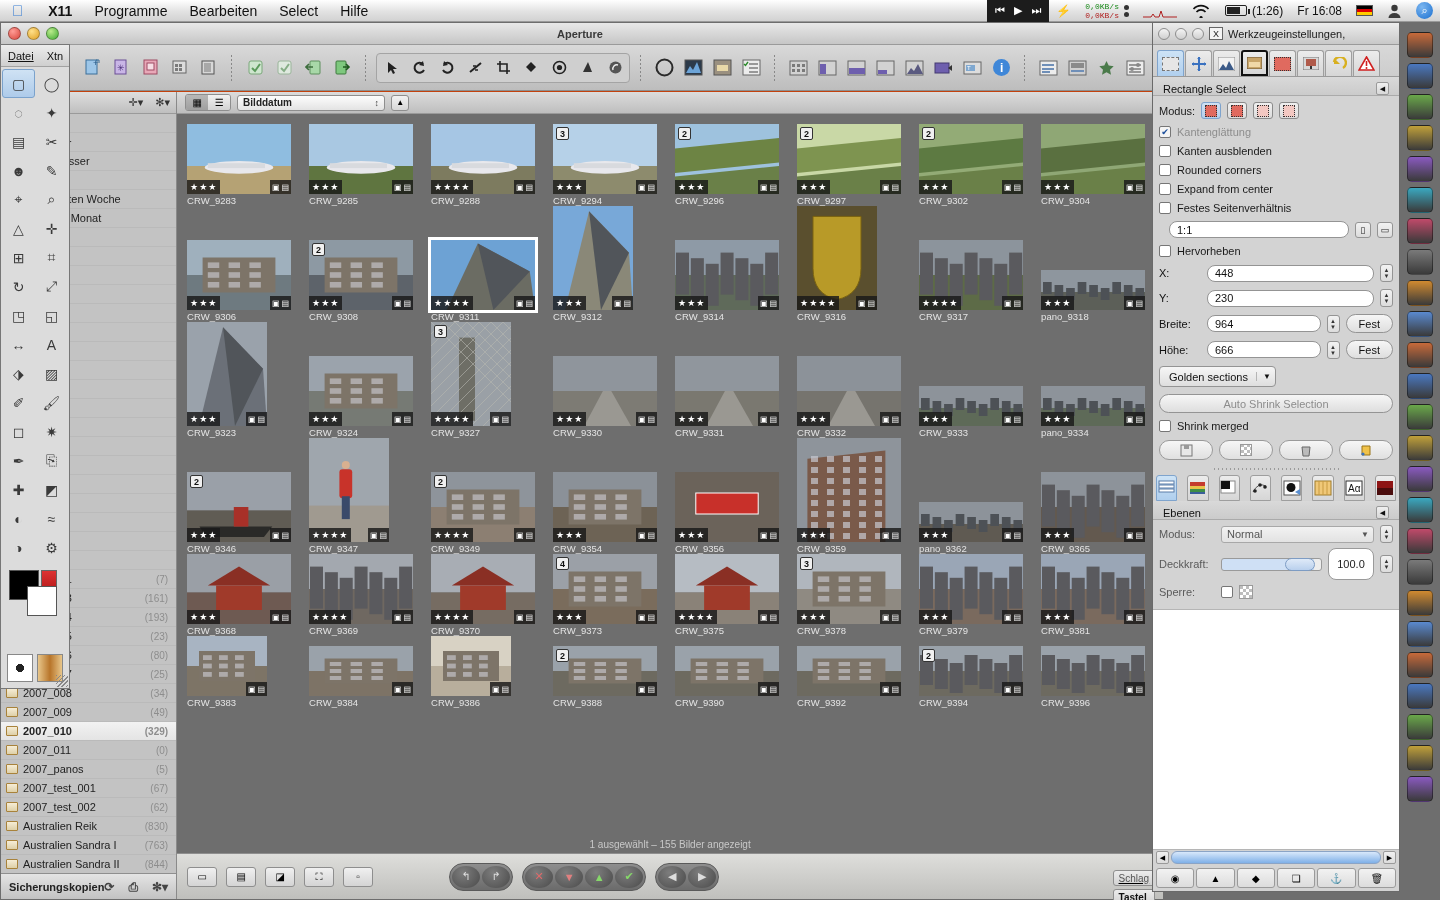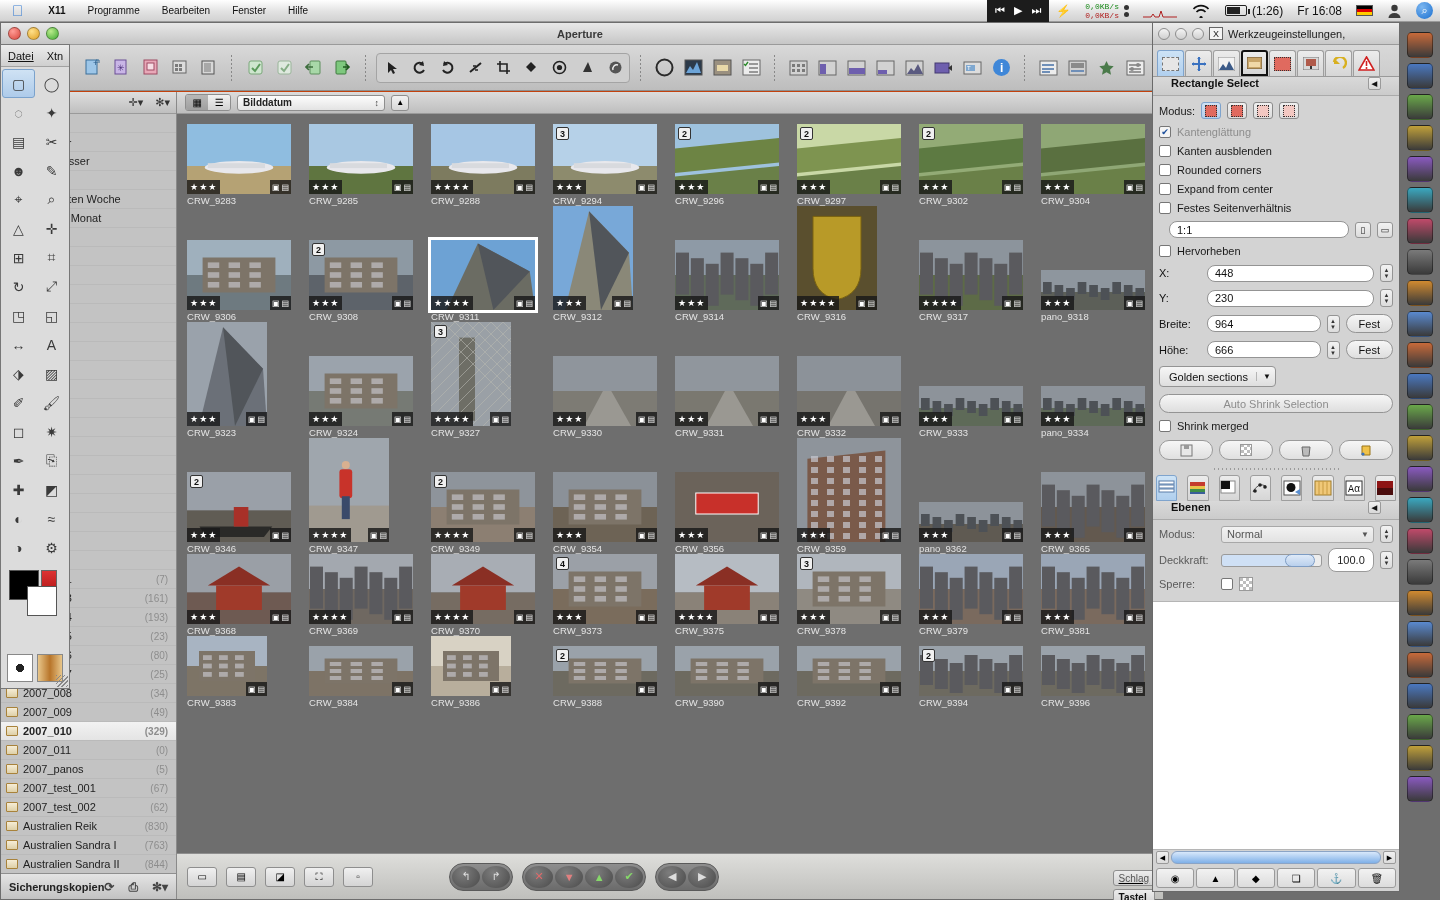--- a/index.html
+++ b/index.html
@@ -8,21 +8,21 @@
   body { background:#6e6e6e; position:relative; }
 
   
   #menubar {
     position:absolute; left:0; top:0; width:1440px; height:22px;
     background:linear-gradient(#ffffff,#e2e2e2 55%,#d2d2d2);
     border-bottom:1px solid #9a9a9a; display:flex; align-items:center;
     z-index:60;
   }
   #menubar .apple { margin:0 14px 0 12px; font-size:15px; color:#3b7fd4; line-height:1;}
-  #menubar .mi { padding:0 11px; font-size:10px; font-weight:bold; color:#111; }
+  #menubar .mi { padding:0 11px; font-size:14px; font-weight:bold; color:#111; }
   #menubar .mi.reg { font-weight:normal; }
   #menubar .right { margin-left:auto; display:flex; align-items:center; height:22px;}
   .mb-media { background:#1c1c1c; color:#fff; height:22px; display:flex;
      align-items:center; padding:0 8px; gap:9px; font-size:11px;}
   .mb-item { padding:0 7px; font-size:12px; color:#111; display:flex; align-items:center;}
   .net-rates { font-family:"Liberation Mono",monospace; font-size:8px; line-height:9px; text-align:right;}
   .net-rates .up{color:#1a8a1a;} .net-rates .dn{color:#b02020;}
   .dots { display:flex; flex-direction:column; gap:2px; }
   .dots i { width:5px; height:5px; border-radius:50%; background:#333; display:block;}
   .flag { width:17px; height:11px; display:block;
@@ -162,22 +162,22 @@
      display:flex;align-items:center;justify-content:center;color:#222;}
   #dock-title .ttxt{font-size:11px;color:#1a1a1a;}
   #dock-tabs { height:32px; display:flex; align-items:flex-end; gap:1px;
      padding:0 4px; background:linear-gradient(#d8d8d8,#cdcdcd);
      border-bottom:1px solid #9a9a9a;}
   .dtab{width:27px;height:26px;border:1px solid #9e9e9e;border-bottom:none;
      border-radius:3px 3px 0 0; background:linear-gradient(#ececec,#d6d6d6);
      display:flex;align-items:center;justify-content:center;}
   .dtab.on{background:linear-gradient(#cde3f6,#b0cfee); border-color:#7fa4cd;}
   .dtab .ic{width:17px;height:14px;border:1px solid #777;display:block;}
-  .sect-hd{height:19px; display:flex; align-items:flex-start; padding:0 18px;
-     font-size:11px; font-weight:bold; color:#111;
+  .sect-hd{height:19px; display:flex; align-items:flex-end; padding:0 10px;
+     font-size:11px; font-weight:normal; color:#111;
      background:linear-gradient(#d9d9d9,#cbcbcb); border-bottom:1px solid #aaa;}
   .sect-hd .arr{margin-left:auto;width:13px;height:13px;border:1px solid #9a9a9a;
      background:linear-gradient(#efefef,#d8d8d8); display:flex;align-items:center;
      justify-content:center;font-size:7px;border-radius:2px;}
   #tooloptions{padding:6px 6px 0 6px; font-size:11px; color:#1a1a1a;}
   .orow{display:flex;align-items:center;gap:6px;margin-bottom:7px;}
   .cb{width:12px;height:12px;border:1px solid #767676;background:#fff;border-radius:2px;
      display:flex;align-items:center;justify-content:center;font-size:9px;color:#1c4f9c;}
   .cb.on{background:#f4f4f4;}
   .modebtn{width:20px;height:17px;border:1px solid #8a8a8a;border-radius:3px;
@@ -200,35 +200,35 @@
   .combo{height:21px;border:1px solid #949494;border-radius:4px;
      background:linear-gradient(#f6f6f6,#dedede);display:inline-flex;align-items:center;
      padding:0 4px 0 9px;font-size:11px;color:#111;gap:8px;}
   .combo .cv{border-left:1px solid #b5b5b5;padding-left:6px;font-size:8px;}
   .obtns{display:flex;gap:6px;margin:8px 0 2px 0;}
   .obtn{flex:1;height:20px;border:1px solid #9a9a9a;border-radius:10px;
      background:linear-gradient(#f6f6f6,#e0e0e0);display:flex;align-items:center;
      justify-content:center;font-size:11px;}
   .grip{height:7px;background:repeating-linear-gradient(90deg,#9a9a9a 0 1px,transparent 1px 4px);
      background-position:center;background-size:4px 2px;background-repeat:repeat-x;margin:3px 60px;}
-  #brushtabs{display:flex;gap:10px;padding:0 3px;font-family:Liberation Mono, monospace;}
+  #brushtabs{display:flex;gap:10px;padding:0 3px;}
   .btab{width:27px;height:26px;border:1px solid #9e9e9e;border-radius:3px 3px 0 0;
      background:linear-gradient(#ececec,#d6d6d6);display:flex;align-items:center;justify-content:center;}
   .btab.on{background:linear-gradient(#cde3f6,#b0cfee);border-color:#7fa4cd;}
   #layers{padding:5px 6px;font-size:11px;color:#5a5a5a;}
   .lrow{display:flex;align-items:center;gap:6px;margin-bottom:5px;}
   .lcombo{flex:1;height:17px;border:1px solid #a8a8a8;border-radius:3px;
      background:linear-gradient(#f2f2f2,#e2e2e2);display:flex;align-items:center;
      padding:0 5px;font-size:11px;color:#555;position:relative;}
   .lcombo .cv{position:absolute;right:4px;font-size:8px;}
   .slider{flex:1;height:13px;border:1px solid #9a9a9a;border-radius:3px;
      background:linear-gradient(90deg,#cfe0f5 0 93%,#ededed 93%);position:relative;}
   .slider .knob{position:absolute;right:6px;top:-1px;width:30px;height:13px;
      border:1px solid #7d9cc4;border-radius:7px;background:linear-gradient(#dfeaf8,#b9d0ed);}
-  .numbox{width:46px;height:24px;border:1px solid #9a9a9a;border-radius:8px;background:#fff;
+  .numbox{width:46px;height:32px;border:1px solid #9a9a9a;border-radius:8px;background:#fff;
      display:flex;align-items:center;justify-content:center;font-size:11px;color:#222;}
   .checker{width:14px;height:14px;border:1px solid #9a9a9a;
      background:repeating-conic-gradient(#bdbdbd 0 25%, #fff 0 50%) 0/6px 6px;}
   #layerlist{flex:1;background:#fff;border-top:1px solid #b5b5b5;}
   #dock-hscroll{height:16px;display:flex;align-items:center;gap:2px;padding:0 3px;
      background:#d3d3d3;border-top:1px solid #b5b5b5;}
   .sarrow{width:13px;height:13px;border:1px solid #9a9a9a;border-radius:2px;
      background:linear-gradient(#f0f0f0,#dcdcdc);display:flex;align-items:center;
      justify-content:center;font-size:7px;}
   .strough{flex:1;height:13px;border:1px solid #8ba4c6;border-radius:6px;
@@ -1864,20 +1864,23 @@
                       <span>▤</span>
                     </span>
                   </div>
                 </div>
                 <div class="caption">CRW_9396</div>
               </div>
             </div>
           </div>
       </div>
 
+      <div class="statusline">
+        <span>1 ausgewählt – 155 Bilder angezeigt</span>
+      </div>
 
       <div class="br-foot">
         <div class="fbtn">▭</div>
         <div class="fbtn">▤</div>
         <div class="fbtn">◪</div>
         <div class="fbtn">⛶</div>
         <div class="fbtn">▫</div>
         <div style="width:58px"></div>
         <div class="pillgrp">
           <div class="pill">↰</div>
@@ -2234,21 +2237,21 @@
     <span class="dbb">⚓</span>
     <span class="dbb">🗑</span>
   </div>
 </div>
 
 <div id="menubar">
   <span class="apple"></span>
   <span class="mi">X11</span>
   <span class="mi reg">Programme</span>
   <span class="mi reg">Bearbeiten</span>
-  <span class="mi reg">Fenster</span>
+  <span class="mi reg">Select</span>
   <span class="mi reg">Hilfe</span>
   <span class="right">
     <span class="mb-media">
       <span>⏮</span>
       <span>▶</span>
       <span>⏭</span>
     </span>
     <span class="mb-item">⚡</span>
     <span class="mb-item">
       <span class="net-rates">

